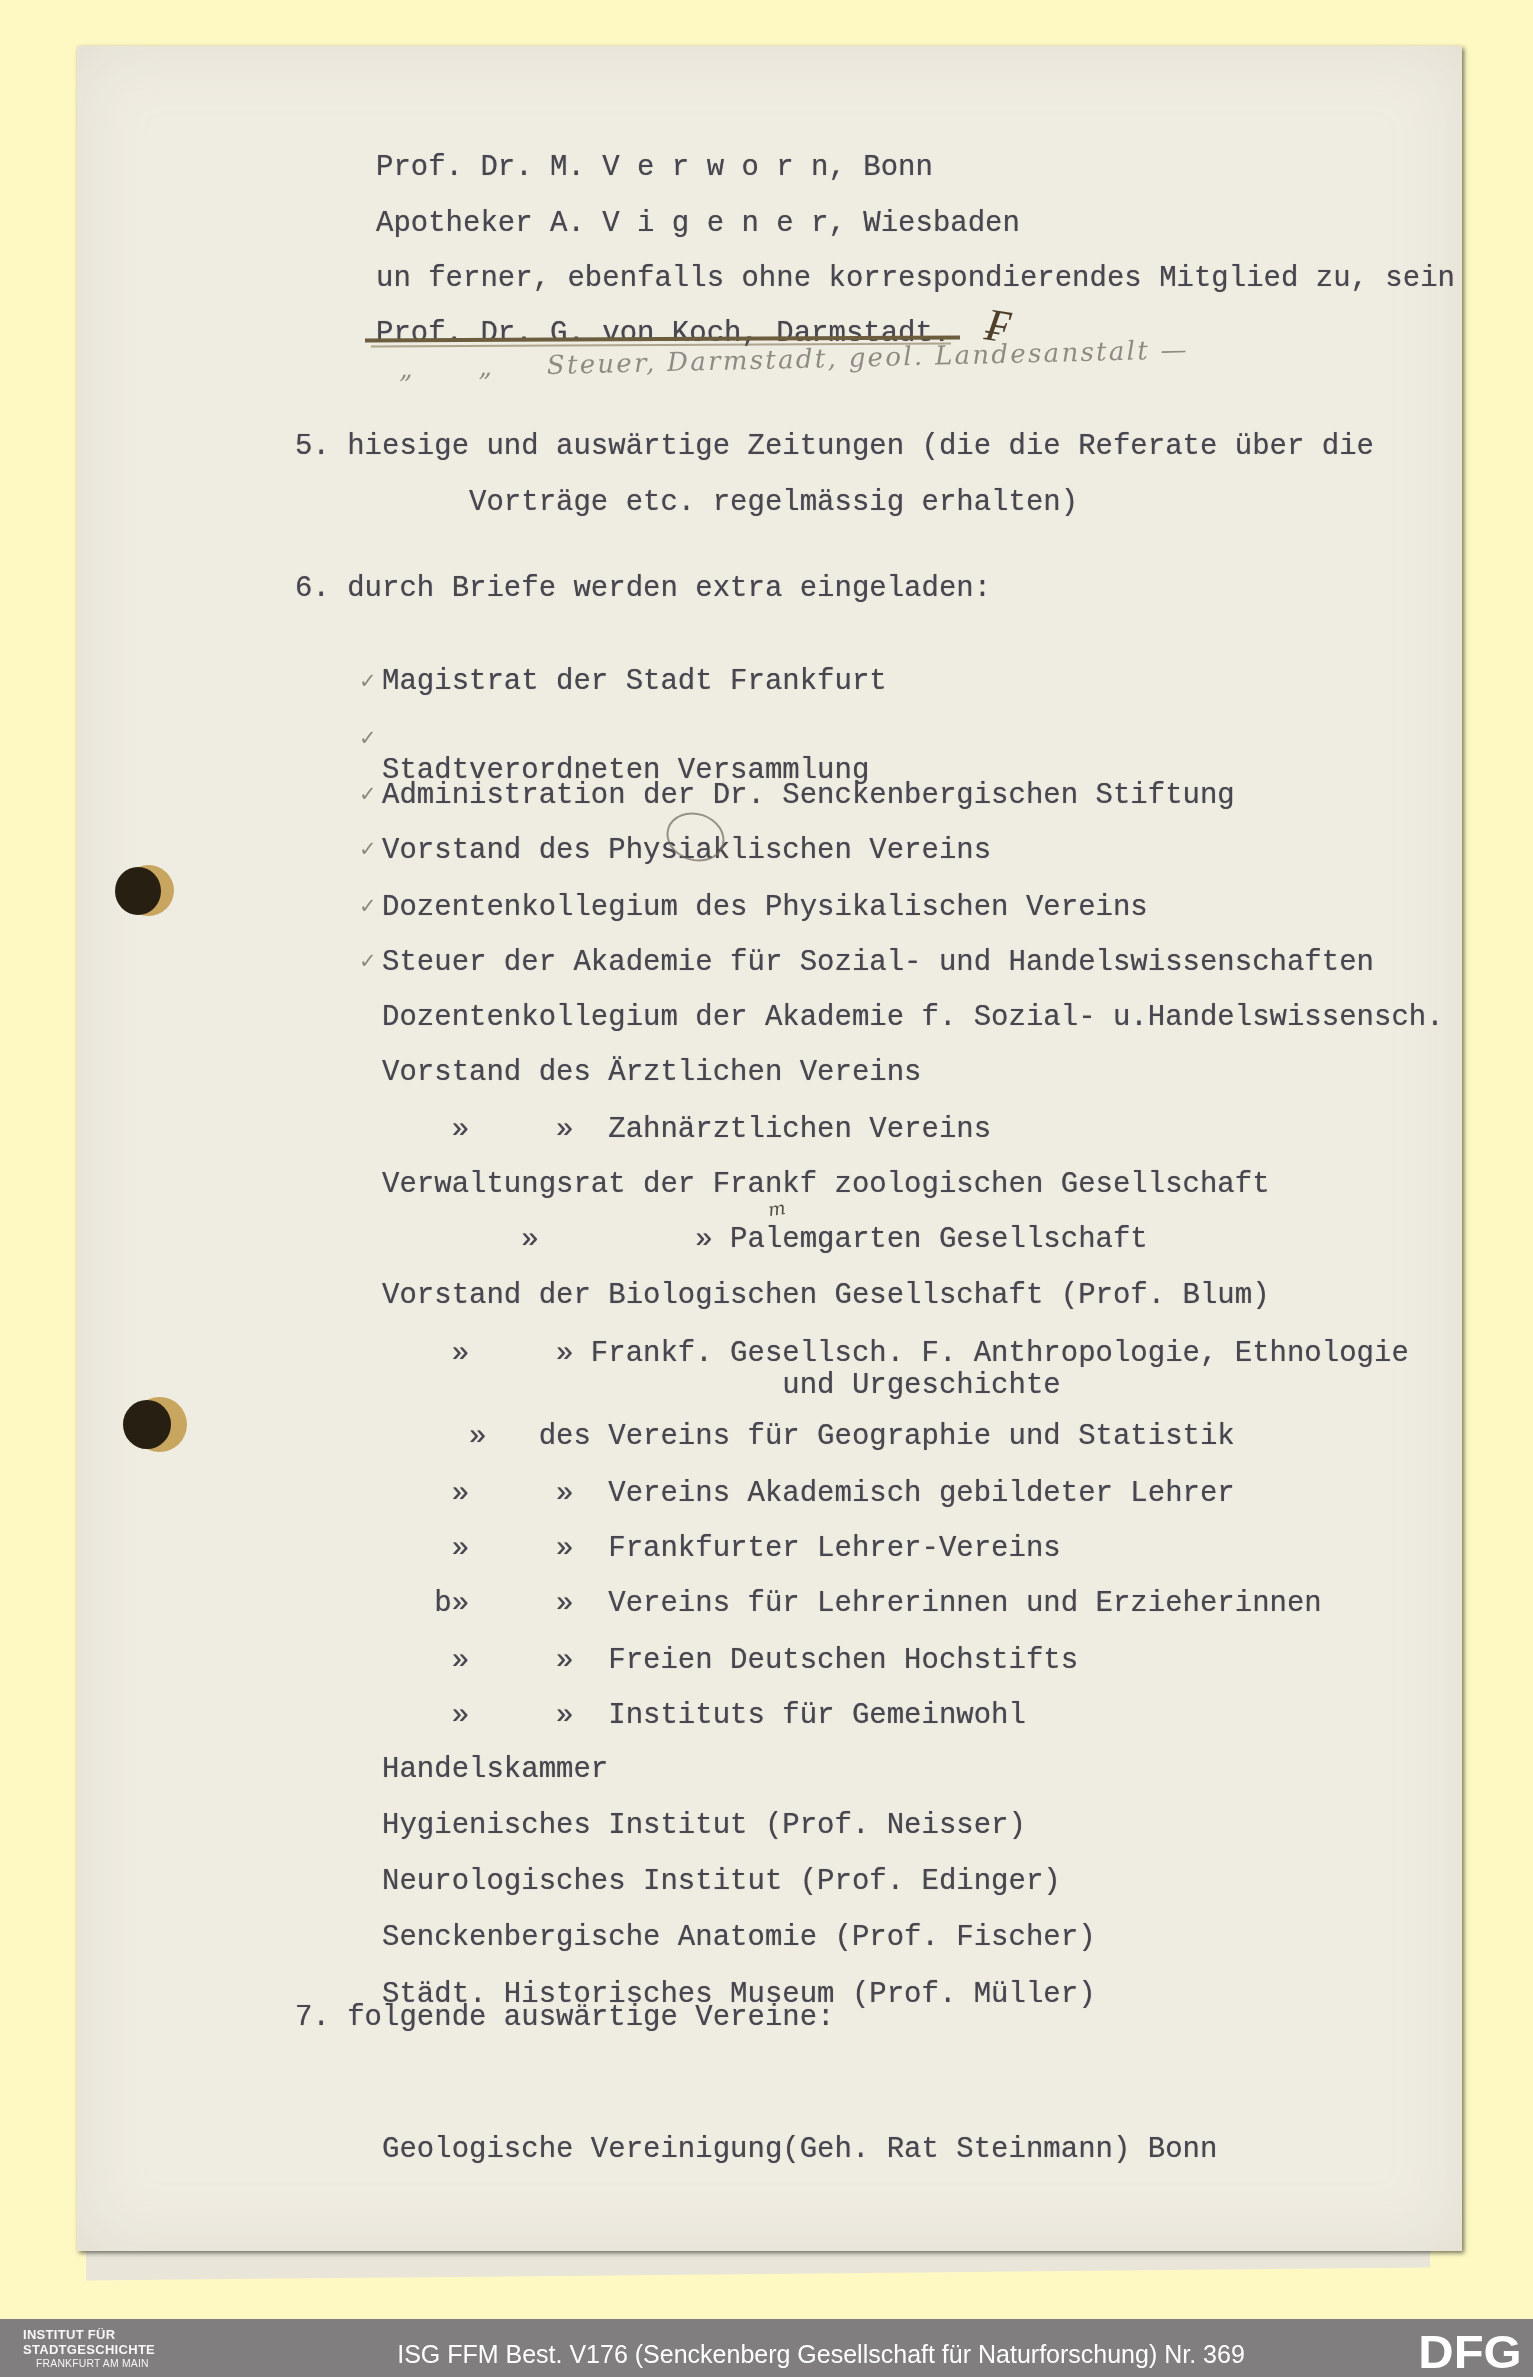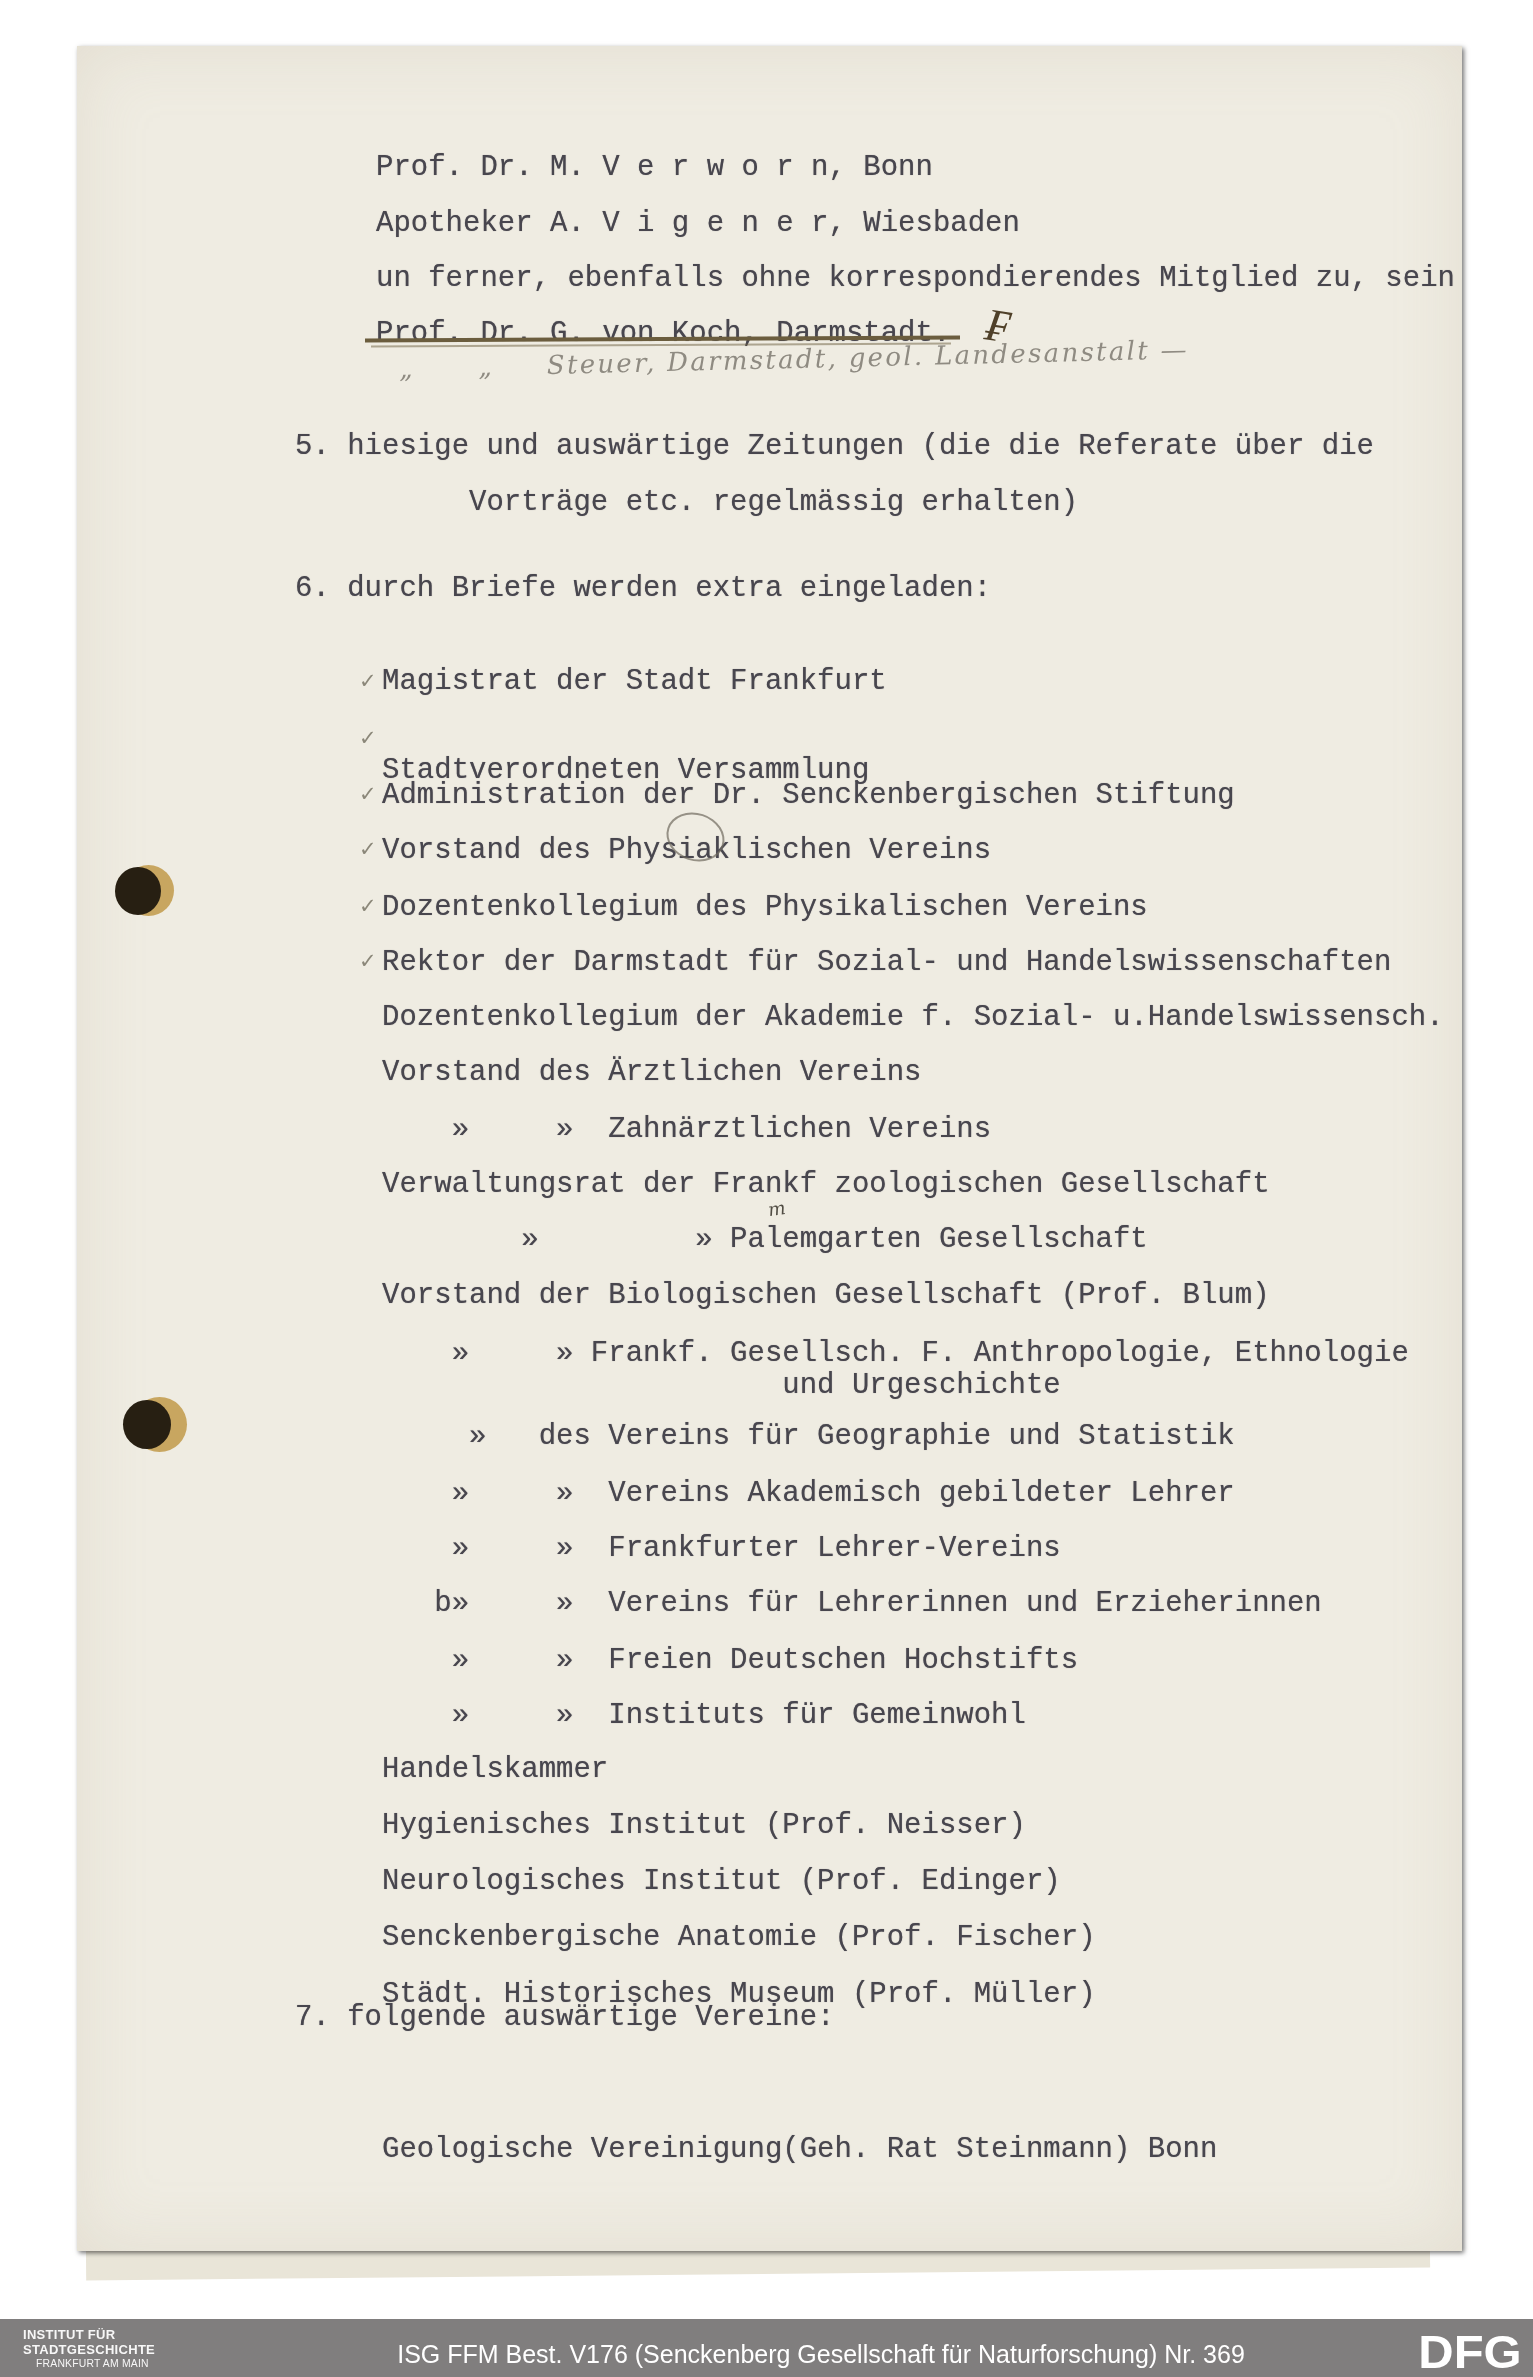--- a/index.html
+++ b/index.html
@@ -1,16 +1,16 @@
 <!DOCTYPE html>
 <html style="font-size:12.3px"><head>
 <meta charset="utf-8">
 <style>
   html,body{margin:0;padding:0;background:#242020;}
-  .scan{position:relative;width:1534px;height:2377px;background:#ffffff;overflow:hidden;
+  .scan{position:relative;width:1534px;height:2377px;background:#fef9c3;overflow:hidden;
         font-family:"Liberation Sans",sans-serif;}
   
   .paper{position:absolute;left:77px;top:46px;width:1385px;height:2205px;background:#efece2;
          box-shadow:inset 0 0 69px rgba(185,175,150,.22), 1.5px 2.3px 4.6px rgba(0,0,0,.55);z-index:2;}
   .undersheet{position:absolute;left:86px;top:2238px;width:1344px;height:35px;background:#e9e5d8;
               border-top:0.8px solid #b9b3a2;transform:rotate(-0.55deg);z-index:1;}
   
   .typed{position:absolute;font-family:"Liberation Mono","DejaVu Sans Mono",monospace;
          font-size:29px;line-height:35px;color:#48464e;white-space:pre;
          text-shadow:0 0 0.8px rgba(72,70,78,.65);z-index:4;}
@@ -68,21 +68,21 @@
   <div class="typed blk" style="top:429px">5. hiesige und auswärtige Zeitungen (die die Referate über die</div>
   <div class="typed blk" style="top:485px">          Vorträge etc. regelmässig erhalten)</div>
 
   <div class="typed blk" style="top:571px">6. durch Briefe werden extra eingeladen:</div>
 
   <div class="typed blk" style="top:664px">     Magistrat der Stadt Frankfurt</div>
   <div class="typed blk" style="top:753px">     Stadtverordneten Versammlung</div>
   <div class="typed blk" style="top:778px">     Administration der Dr. Senckenbergischen Stiftung</div>
   <div class="typed blk" style="top:833px">     Vorstand des Physiaklischen Vereins</div>
   <div class="typed blk" style="top:890px">     Dozentenkollegium des Physikalischen Vereins</div>
-  <div class="typed blk" style="top:945px">     Rektor der Darmstadt für Sozial- und Handelswissenschaften</div>
+  <div class="typed blk" style="top:945px">     Steuer der Akademie für Sozial- und Handelswissenschaften</div>
   <div class="typed blk" style="top:1000px">     Dozentenkollegium der Akademie f. Sozial- u.Handelswissensch.</div>
   <div class="typed blk" style="top:1055px">     Vorstand des Ärztlichen Vereins</div>
   <div class="typed blk" style="top:1112px">         »     »  Zahnärztlichen Vereins</div>
   <div class="typed blk" style="top:1167px">     Verwaltungsrat der Frankf zoologischen Gesellschaft</div>
   <div class="typed blk" style="top:1222px">             »         » Palemgarten Gesellschaft</div>
   <div class="typed blk" style="top:1278px">     Vorstand der Biologischen Gesellschaft (Prof. Blum)</div>
   <div class="typed blk" style="top:1336px">         »     » Frankf. Gesellsch. F. Anthropologie, Ethnologie</div>
   <div class="typed blk" style="top:1368px">                            und Urgeschichte</div>
   <div class="typed blk" style="top:1419px">          »   des Vereins für Geographie und Statistik</div>
   <div class="typed blk" style="top:1476px">         »     »  Vereins Akademisch gebildeter Lehrer</div>

